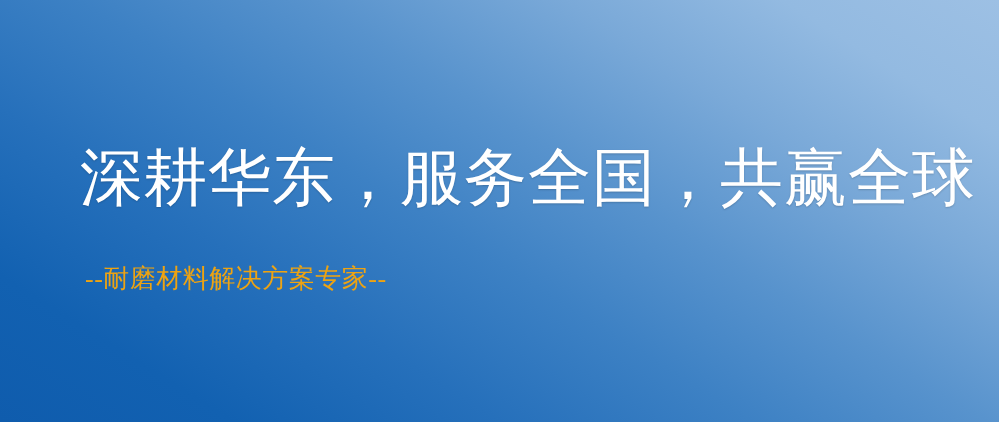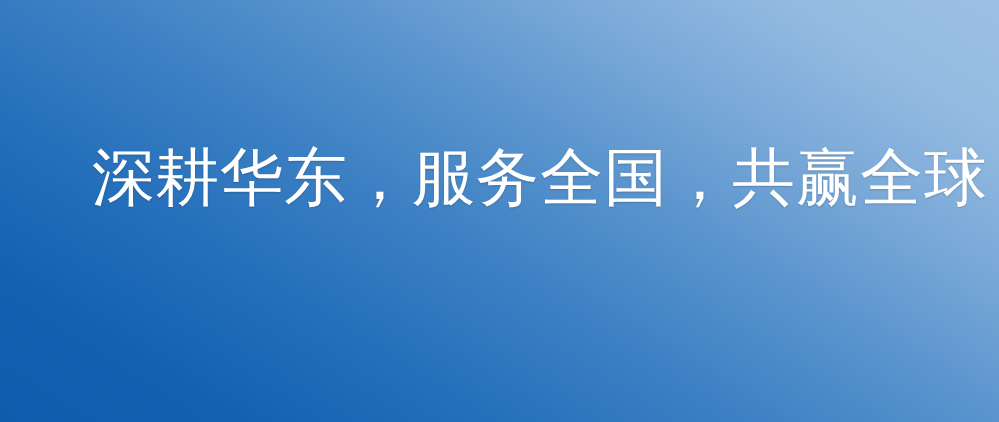--- a/index.html
+++ b/index.html
@@ -22,21 +22,21 @@
         #3d81c4 45%,
         #5893cd 59%,
         #7aa9d8 74%,
         #93bae1 87%,
         #9dc0e4 100%);
   }
 
   
   .headline {
     position: absolute;
-    left: 92px;
+    left: 80px;
     top: 147px;
     margin: 0;
     font-family: "Liberation Serif", "DejaVu Serif", serif;
     font-size: 63px;
     line-height: 1;
     font-weight: 400;
     color: #ffffff;
     letter-spacing: 1px;
     white-space: nowrap;
     text-shadow: 0 1px 2px rgba(0,0,0,0.18);
@@ -112,14 +112,15 @@
     letter-spacing: 0;
   }
 </style>
 </head>
 <body>
 
 <div id="banner">
 
   <h1 class="headline">深耕华东，服务全国，共赢全球</h1>
 
+  <p class="subtitle">--耐磨材料解决方案专家--</p>
 
 </div>
 
 </body></html>

